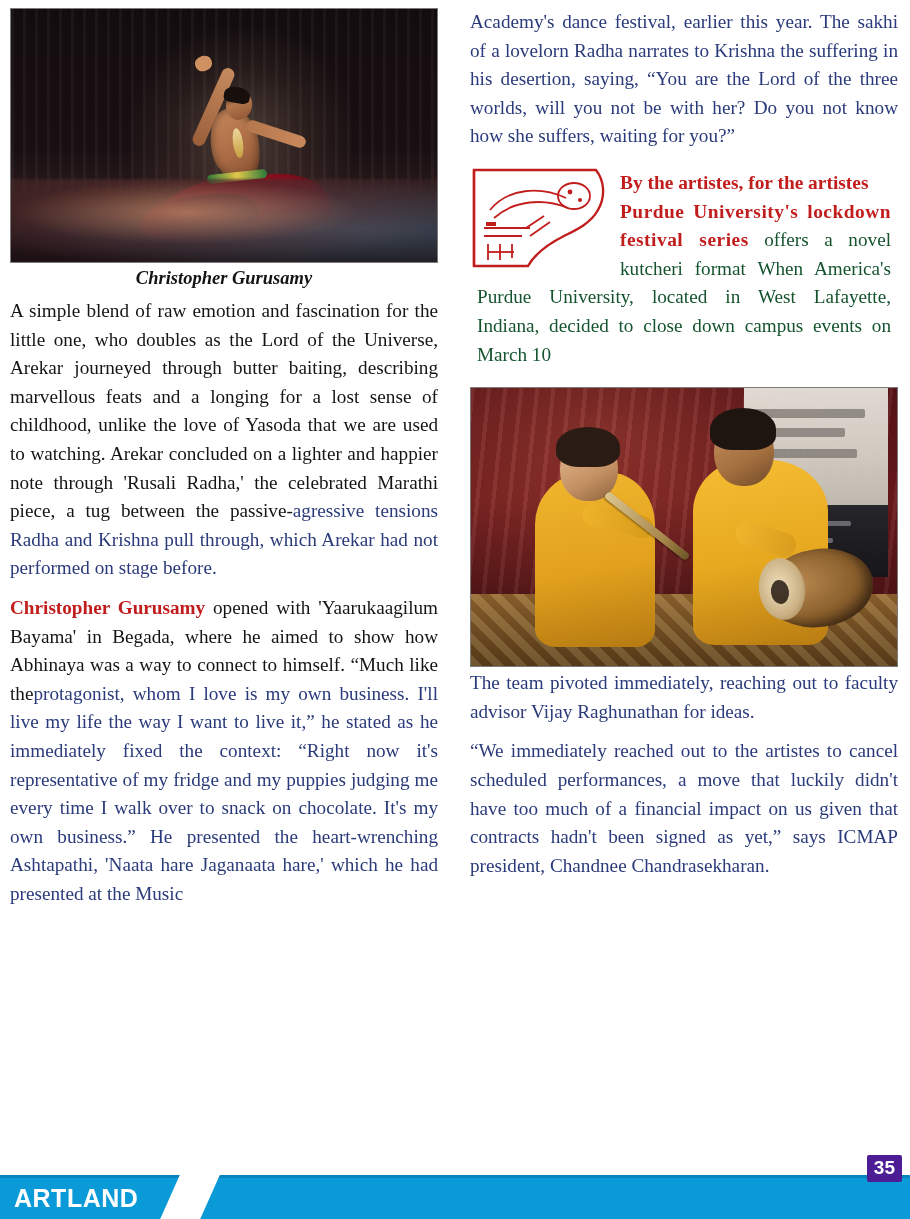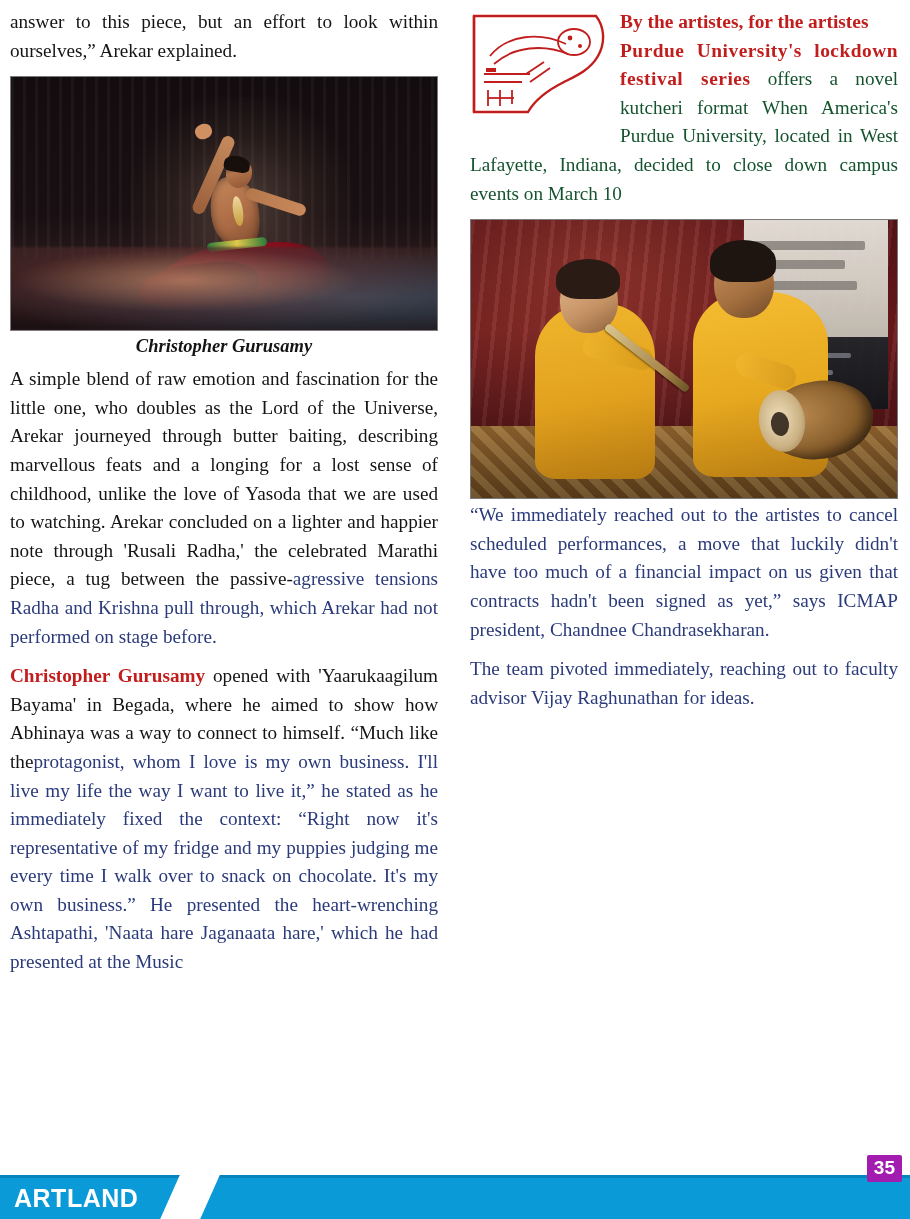--- a/index.html
+++ b/index.html
@@ -273,21 +273,21 @@
   .pull-head {
     font-weight: bold;
     color: #c21d1d;
     font-size: 19.4px;
   }
   .pull-text {
     color: #d02020;
     font-size: 19.2px;
     line-height: 28.6px;
     text-align: justify;
-    margin: 0;
+    margin: 7px;
   }
 
   
   .footer {
     position: absolute;
     left: 0; bottom: 0;
     width: 910px;
     height: 44px;
   }
   .footer-bar {
@@ -307,39 +307,38 @@
   .footer-title {
     position: absolute; left: 14px; top: 9px;
     color: #ffffff;
     font-weight: bold;
     font-size: 25px;
     letter-spacing: 0.5px;
     font-family: "Liberation Sans", sans-serif;
   }
   .page-num {
     position: absolute; right: 8px; top: -20px;
-    background: #a21caf;
+    background: #4c1d95;
     color: #ffffff;
     font-family: "Liberation Sans", sans-serif;
     font-size: 19px;
     font-weight: bold;
     padding: 2px 7px 3px 7px;
     border-radius: 2px;
   }
   .bold { font-weight: bold; }
   .spaced { letter-spacing: 0.5px; }
 </style>
 </head>
 <body>
 
 <div class="page">
 
   <div class="col col-left">
 
-    <p class="dark">answer to this piece, but an effort to look within ourselves,” Arekar explained.</p>
 
     <div class="figure">
       <div class="photo photo1">
         <div class="curtain"></div>
         <div class="spot"></div>
         <div class="d-arm-up"></div>
         <div class="d-hand-up"></div>
         <div class="d-skirt"></div>
         <div class="d-skirt2"></div>
         <div class="d-torso"></div>
@@ -354,20 +353,21 @@
     </div>
 
     <p><span class="dark">A simple blend of raw emotion and fascination for the little one, who doubles as the Lord of the Universe, Arekar journeyed through butter baiting, describing marvellous feats and a longing for a lost sense of childhood, unlike the love of Yasoda that we are used to watching. Arekar concluded on a lighter and happier note through 'Rusali Radha,' the celebrated Marathi piece, a tug between the passive-</span><span class="navy">agressive tensions Radha and Krishna pull through, which Arekar had not performed on stage before.</span></p>
 
     <p><span class="bold crimson">Christopher Gurusamy</span><span class="dark"> opened with 'Yaarukaagilum Bayama' in Begada, where he aimed to show how Abhinaya was a way to connect to himself. “Much like the</span><span class="navy">protagonist, whom I love is my own business. I'll live my life the way I want to live it,” he stated as he immediately fixed the context: “Right now it's representative of my fridge and my puppies judging me every time I walk over to snack on chocolate. It's my own business.” He presented the heart-wrenching Ashtapathi, 'Naata hare Jaganaata hare,' which he had presented at the Music</span></p>
 
   </div>
 
   <div class="col col-right">
 
+    <p class="navy">Academy's dance festival, earlier this year. The sakhi of a lovelorn Radha narrates to Krishna the suffering in his desertion, saying, “You are the Lord of the three worlds, will you not be with her? Do you not know how she suffers, waiting for you?”</p>
 
     <div class="pull-block">
       <div class="logo-mark">
         <svg width="140" height="112" viewBox="0 0 140 112" aria-hidden="true">
           <g fill="none" stroke="#c21d1d" stroke-width="2.4">
             <path d="M4 4 H126 C134 14 136 30 128 44 C120 58 106 64 94 70 C80 77 66 86 58 100 L4 100 Z"></path>
             <path d="M4 4 V100"></path>
           </g>
           <g fill="none" stroke="#c21d1d" stroke-width="1.8">
             <path d="M20 44 C38 22 70 20 96 32"></path>
@@ -414,22 +414,22 @@
         <div class="mB-body"></div>
         <div class="mB-arm"></div>
         <div class="mB-head"></div>
         <div class="mB-hair"></div>
         <div class="mridangam"></div>
         <div class="mridangam-face"></div>
         <div class="mridangam-center"></div>
       </div>
     </div>
 
+    <p class="navy">The team pivoted immediately, reaching out to faculty advisor Vijay Raghunathan for ideas.</p>
     <p class="navy">“We immediately reached out to the artistes to cancel scheduled performances, a move that luckily didn't have too much of a financial impact on us given that contracts hadn't been signed as yet,” says ICMAP president, Chandnee Chandrasekharan.</p>
-    <p class="navy">The team pivoted immediately, reaching out to faculty advisor Vijay Raghunathan for ideas.</p>
 
   </div>
 
   <div class="footer">
     <div class="footer-bar"></div>
     <div class="footer-notch"></div>
     <div class="footer-title">ARTLAND</div>
     <div class="page-num">35</div>
   </div>
 

